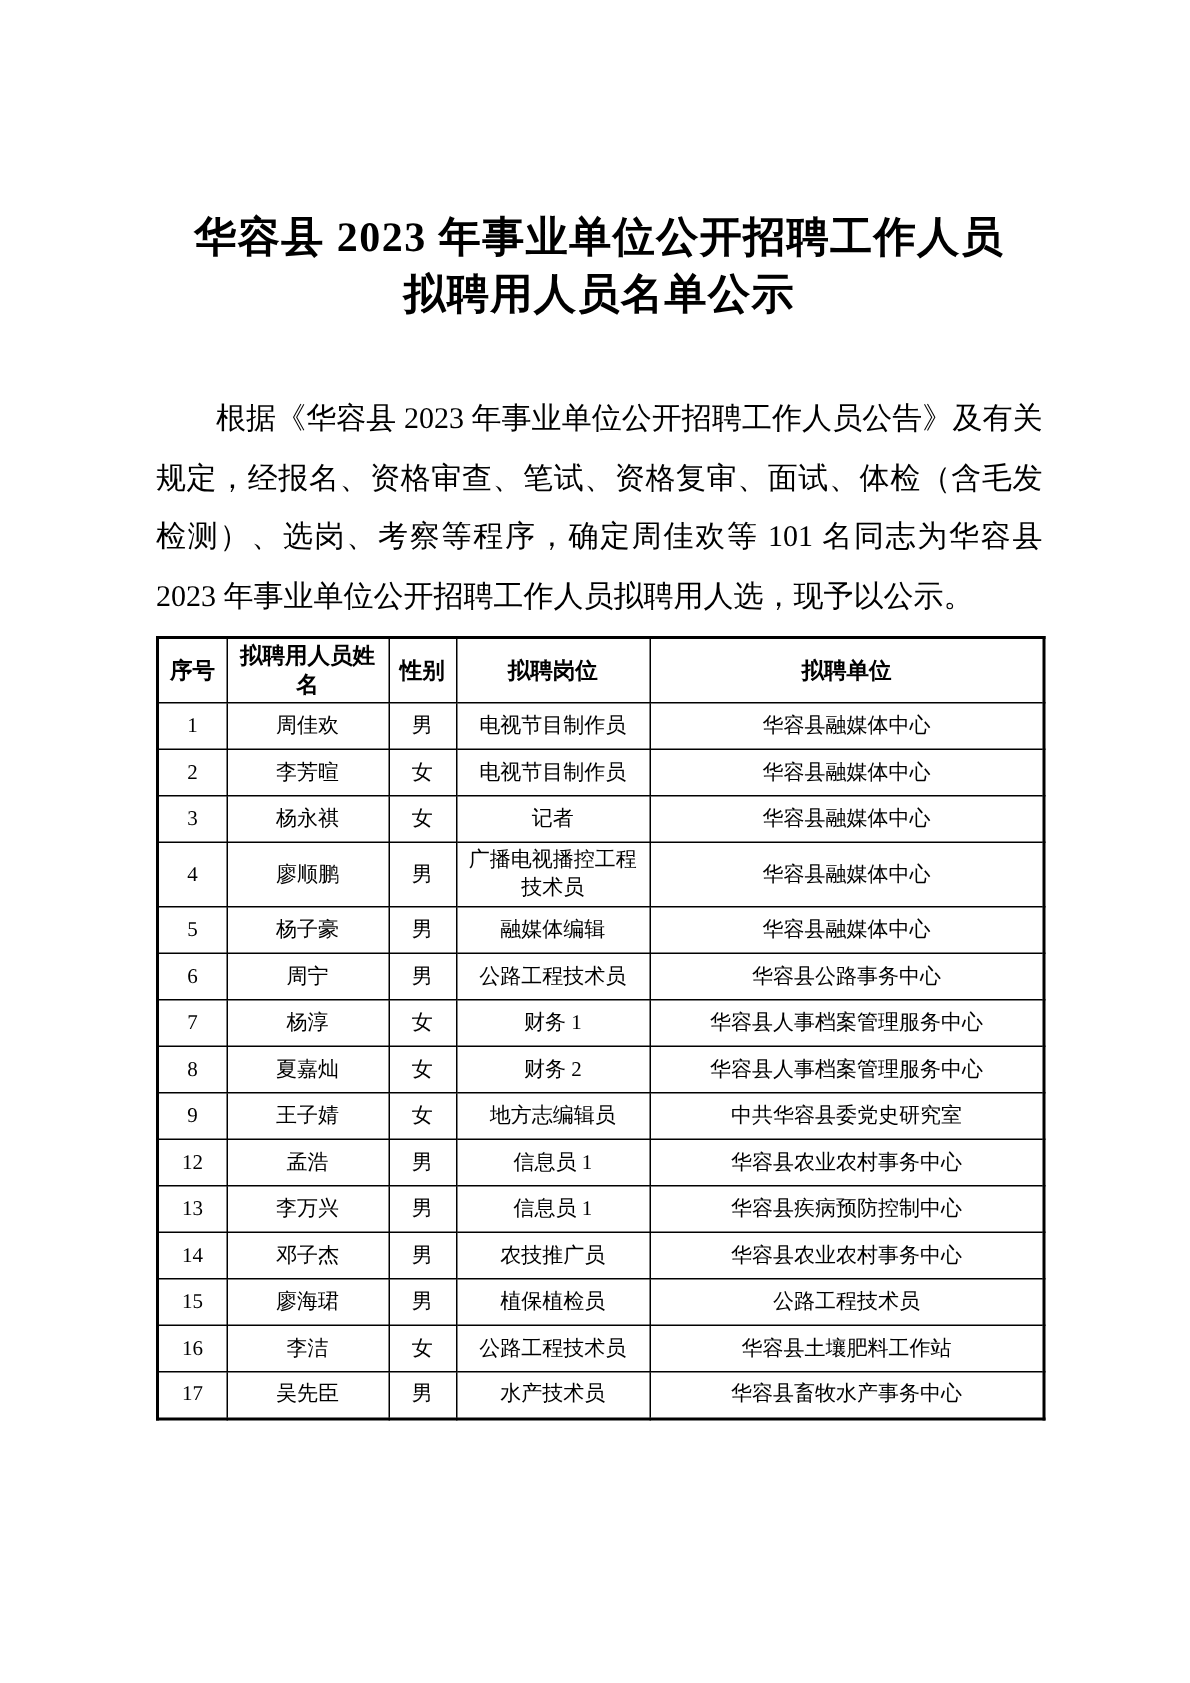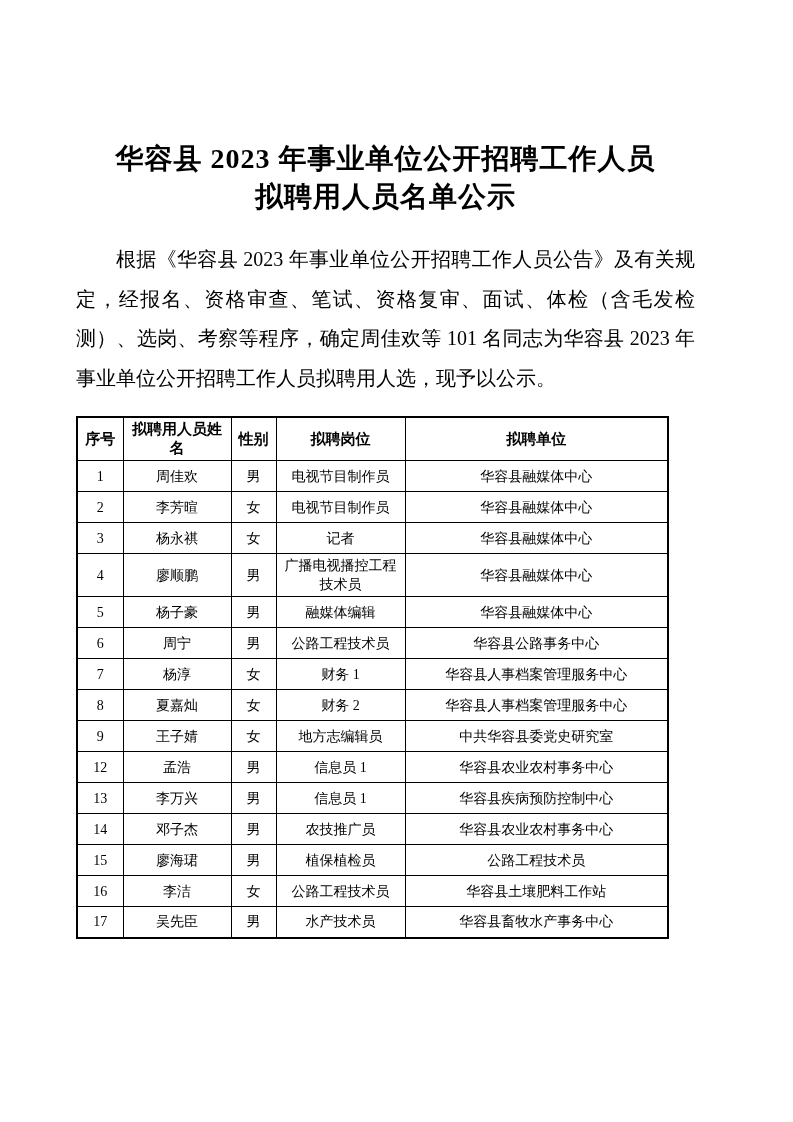--- a/index.html
+++ b/index.html
@@ -13,42 +13,42 @@
     width: 793px;
     height: 1122px;
     margin: 0 auto;
     background: #ffffff;
     font-family: "Liberation Serif", "DejaVu Serif", serif;
     color: #000000;
     overflow: hidden;
   }
 
   .content {
-    padding: 0 98px 0 76px; 
+    padding: 0 98px 0 104px; 
   }
 
   .doc-title {
     margin-top: 140px;
     text-align: center;
     font-size: 28px;
     font-weight: bold;
     line-height: 38px;
     letter-spacing: 1px;
   }
 
   .doc-paragraph {
-    margin-top: 24px;
+    margin-top: 44px;
     font-size: 20px;
     line-height: 39.5px;
     text-align: justify;
     text-indent: 2em;
   }
 
   table.roster {
-    margin-top: 18px;
+    margin-top: 6px;
     border-collapse: collapse;
     table-layout: fixed;
     width: 591px;
     border: 2px solid #000000;
   }
 
   table.roster th,
   table.roster td {
     border: 1px solid #000000;
     text-align: center;

